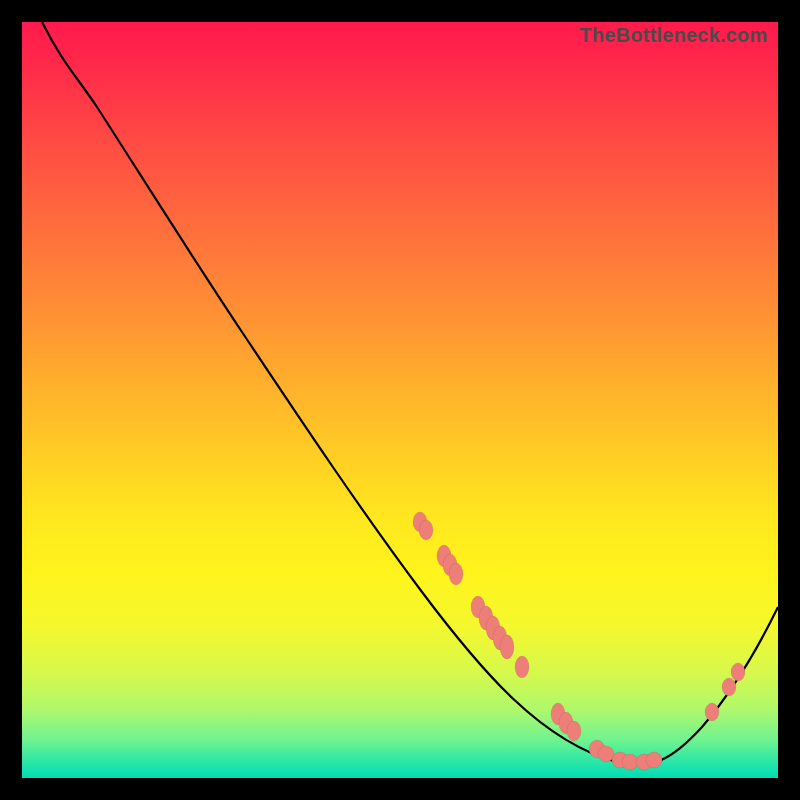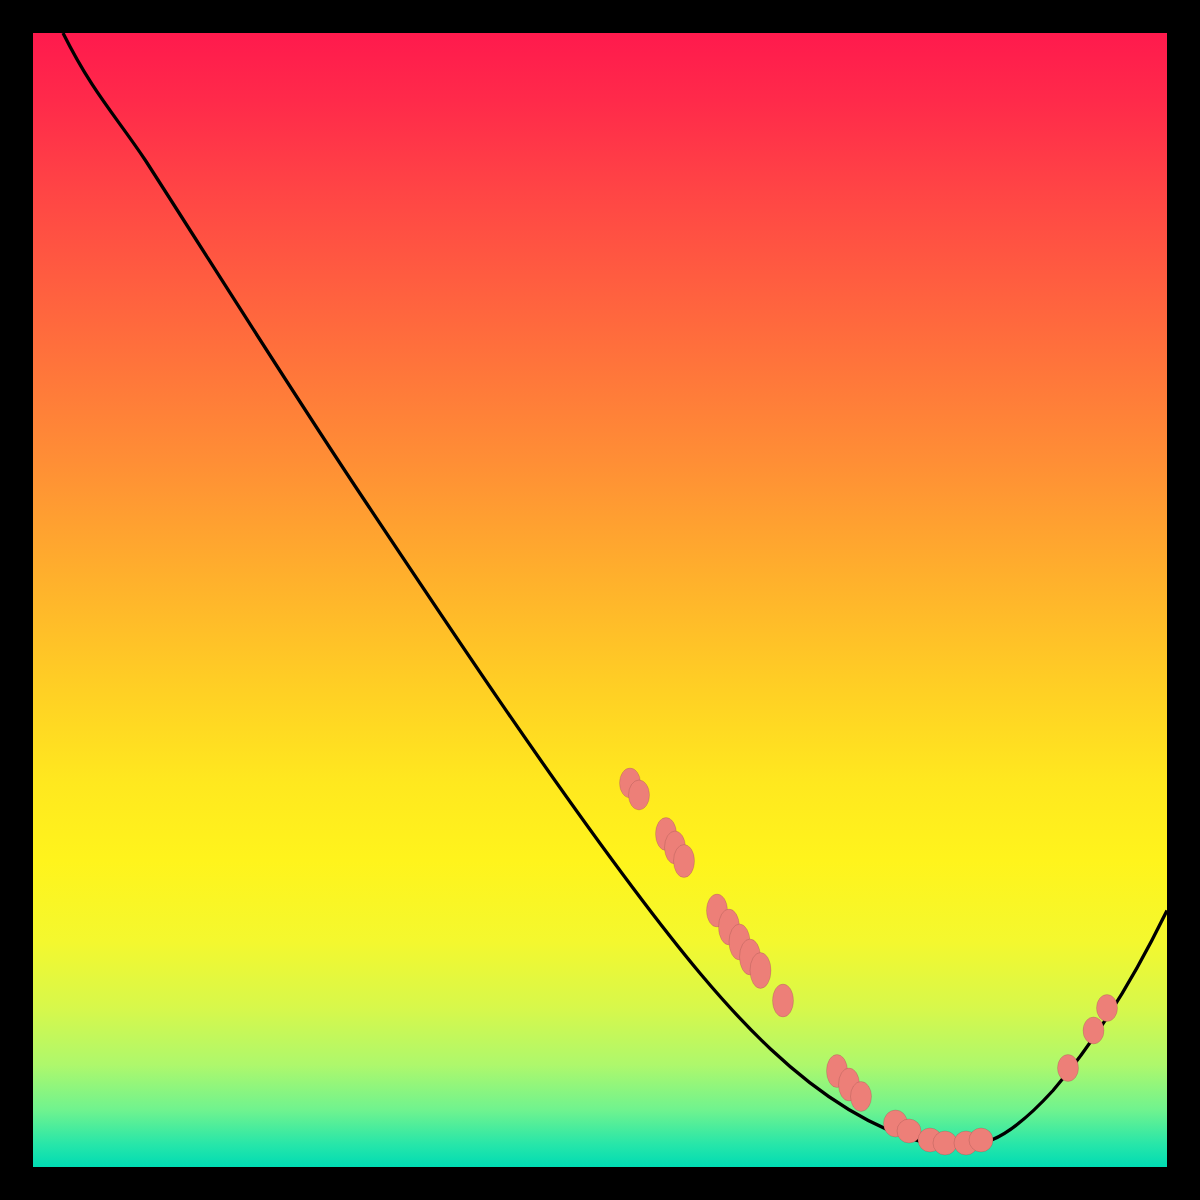--- a/index.html
+++ b/index.html
@@ -60,20 +60,21 @@
   .marker {
     fill: #ed7f78;
     stroke: rgba(0,0,0,0.15);
     stroke-width: 0.5;
   }
 </style>
 </head>
 <body>
 
 <div class="frame">
+  <div class="watermark">TheBottleneck.com</div>
   <svg class="plot" viewBox="0 0 756 756" preserveAspectRatio="none">
     <path class="curve" d="M 20 0
          C 40 40, 55 55, 75 85
          C 120 155, 170 235, 220 310
          C 280 400, 340 490, 400 570
          C 460 650, 520 720, 595 740
          C 630 748, 650 738, 680 705
          C 710 670, 735 628, 756 585"></path>
     <g>
       <ellipse class="marker" cx="398" cy="500" rx="7" ry="10"></ellipse>

